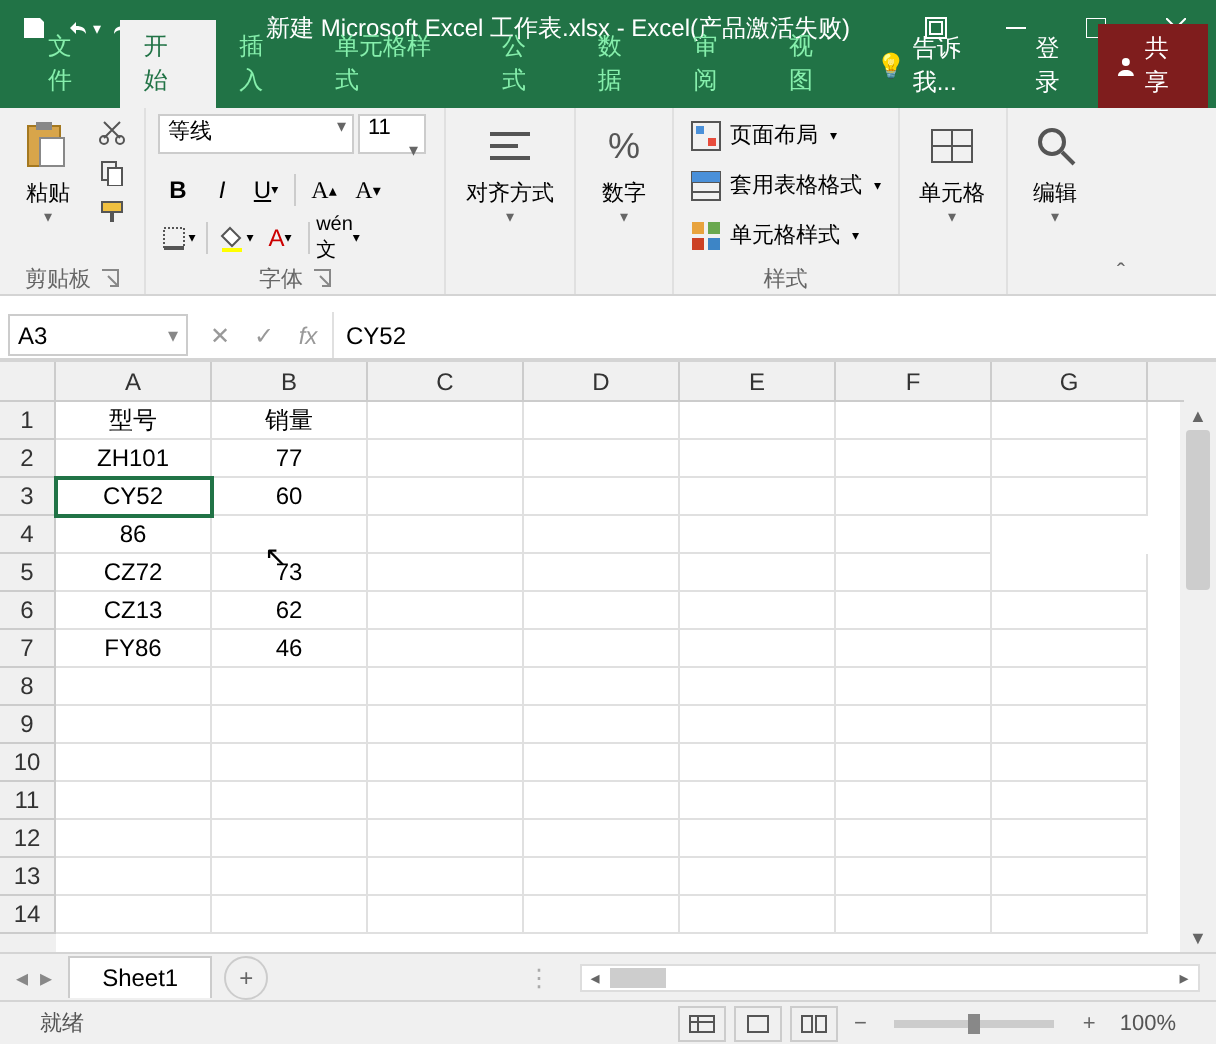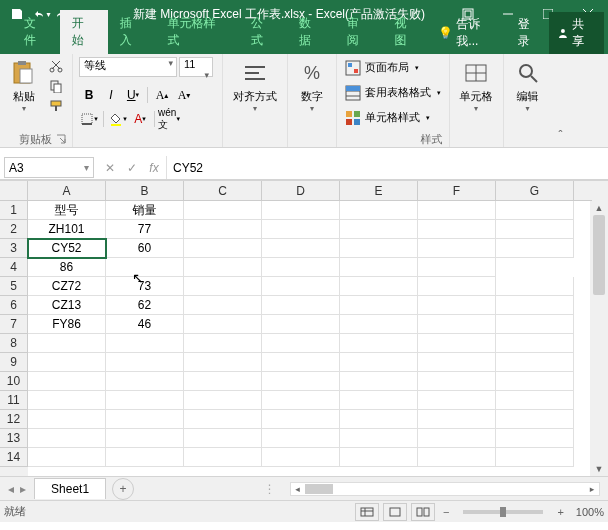--- a/index.html
+++ b/index.html
@@ -18,21 +18,21 @@
 .tabs { height: 26px; background: #217346; display: flex; align-items: flex-end; padding-left: 12px; }
 .tab { padding: 5px 12px; color: #86efac; cursor: pointer; font-size: 12px; }
 .tab.active { background: #f1f1f1; color: #217346; }
 .tabs-right { margin-left: auto; display: flex; align-items: center; color: #fff; padding-right: 4px; }
 .tabs-right-item { padding: 4px 8px; display: flex; align-items: center; gap: 3px; cursor: pointer; font-size: 12px; }
 
 
 .ribbon { height: 94px; background: #f1f1f1; border-bottom: 1px solid #d4d4d4; display: flex; }
 .rgroup { border-right: 1px solid #e0e0e0; display: flex; flex-direction: column; padding: 3px 6px 1px; }
 .rgroup-content { flex: 1; display: flex; align-items: flex-start; gap: 4px; }
-.rgroup-label { text-align: center; font-size: 11px; color: #666; padding-top: 2px; height: 16px; display: flex; align-items: center; justify-content: flex-end; gap: 4px; }
+.rgroup-label { text-align: center; font-size: 11px; color: #666; padding-top: 2px; height: 16px; display: flex; align-items: center; justify-content: center; gap: 4px; }
 .rgroup-label .launcher { width: 10px; height: 10px; cursor: pointer; }
 
 .big-btn { display: flex; flex-direction: column; align-items: center; justify-content: center; padding: 2px 4px; cursor: pointer; }
 .big-btn-icon { width: 28px; height: 28px; margin-bottom: 2px; }
 .big-btn-label { font-size: 11px; }
 .mini-col { display: flex; flex-direction: column; gap: 2px; }
 .mini-btn { width: 20px; height: 18px; display: flex; align-items: center; justify-content: center; cursor: pointer; }
 
 .font-top { display: flex; gap: 2px; align-items: center; margin-bottom: 4px; }
 .font-select { border: 1px solid #ccc; background: #fff; height: 20px; font-size: 11px; padding: 0 18px 0 4px; position: relative; cursor: pointer; }
@@ -74,21 +74,21 @@
 
 .sheet-bar { height: 24px; border-top: 1px solid #d4d4d4; display: flex; align-items: center; background: #f0f0f0; }
 .sheet-nav { padding: 0 8px; display: flex; gap: 6px; color: #888; }
 .sheet-tab { background: #fff; padding: 3px 16px; border: 1px solid #ccc; border-bottom: none; font-size: 12px; cursor: pointer; margin-top: -1px; }
 .sheet-add { width: 22px; height: 22px; border: 1px solid #ccc; border-radius: 50%; display: flex; align-items: center; justify-content: center; margin-left: 6px; cursor: pointer; color: #666; }
 .hscroll { flex: 1; margin: 0 8px; height: 14px; background: #fff; border: 1px solid #ddd; position: relative; }
 .hscroll-thumb { position: absolute; left: 14px; top: 1px; bottom: 1px; width: 28px; background: #cdcdcd; }
 .hscroll-arrow { position: absolute; top: 0; bottom: 0; width: 14px; display: flex; align-items: center; justify-content: center; color: #666; font-size: 9px; cursor: pointer; }
 
 
-.status-bar { height: 22px; border-top: 1px solid #d4d4d4; background: #f0f0f0; display: flex; align-items: center; padding: 0 4px; font-size: 11px; color: #555; }
+.status-bar { height: 22px; border-top: 1px solid #d4d4d4; background: #f0f0f0; display: flex; align-items: center; padding: 0 20px; font-size: 11px; color: #555; }
 .status-right { margin-left: auto; display: flex; align-items: center; gap: 4px; }
 .view-btn { width: 24px; height: 18px; border: 1px solid #ccc; display: flex; align-items: center; justify-content: center; cursor: pointer; }
 .zoom-slider { width: 80px; height: 4px; background: #ccc; position: relative; margin: 0 6px; }
 .zoom-thumb { position: absolute; left: 50%; top: -3px; width: 6px; height: 10px; background: #888; margin-left: -3px; }
 .zoom-btn { cursor: pointer; color: #666; padding: 0 4px; }
 </style>
 </head>
 <body>
 
 <div class="titlebar">
@@ -149,21 +149,21 @@
   <div class="tab">公式</div>
   <div class="tab">数据</div>
   <div class="tab">审阅</div>
   <div class="tab">视图</div>
   <div class="tabs-right">
     <div class="tabs-right-item">
         <span>💡</span>
         <span>告诉我...</span>
       </div>
     <div class="tabs-right-item">登录</div>
-    <div class="tabs-right-item" style="background:#14532d">
+    <div class="tabs-right-item" style="background:#7f1d1d">
         <svg width="12" height="12" viewBox="0 0 12 12">
           <circle cx="6" cy="4" r="2" fill="#fff"></circle>
           <path d="M2 11c0-2 2-3 4-3s4 1 4 3z" fill="#fff"></path>
         </svg>
         <span>共享</span>
       </div>
   </div>
 </div>
 
 <div class="ribbon">
@@ -249,20 +249,26 @@
             <span style="color:#c00">A</span>
             <span style="font-size:7px">▾</span>
           </div>
         <div style="width:1px;height:16px;background:#ccc;margin:0 2px"></div>
         <div class="font-btn">
             <span style="font-size:10px">wén<br>文</span>
             <span style="font-size:7px">▾</span>
           </div>
       </div>
     </div>
+    <div class="rgroup-label">
+        <span>字体</span>
+        <svg class="launcher" viewBox="0 0 10 10">
+          <path d="M1 1h8v8M4 4l5 5M9 5v4h-4" stroke="#888" fill="none"></path>
+        </svg>
+      </div>
   </div>
 
   <div class="rgroup">
     <div class="rgroup-content">
       <div class="big-btn">
         <svg class="big-btn-icon" viewBox="0 0 28 28">
             <line x1="4" y1="8" x2="24" y2="8" stroke="#555" stroke-width="2"></line>
             <line x1="4" y1="14" x2="18" y2="14" stroke="#555" stroke-width="2"></line>
             <line x1="4" y1="20" x2="24" y2="20" stroke="#555" stroke-width="2"></line>
           </svg>

